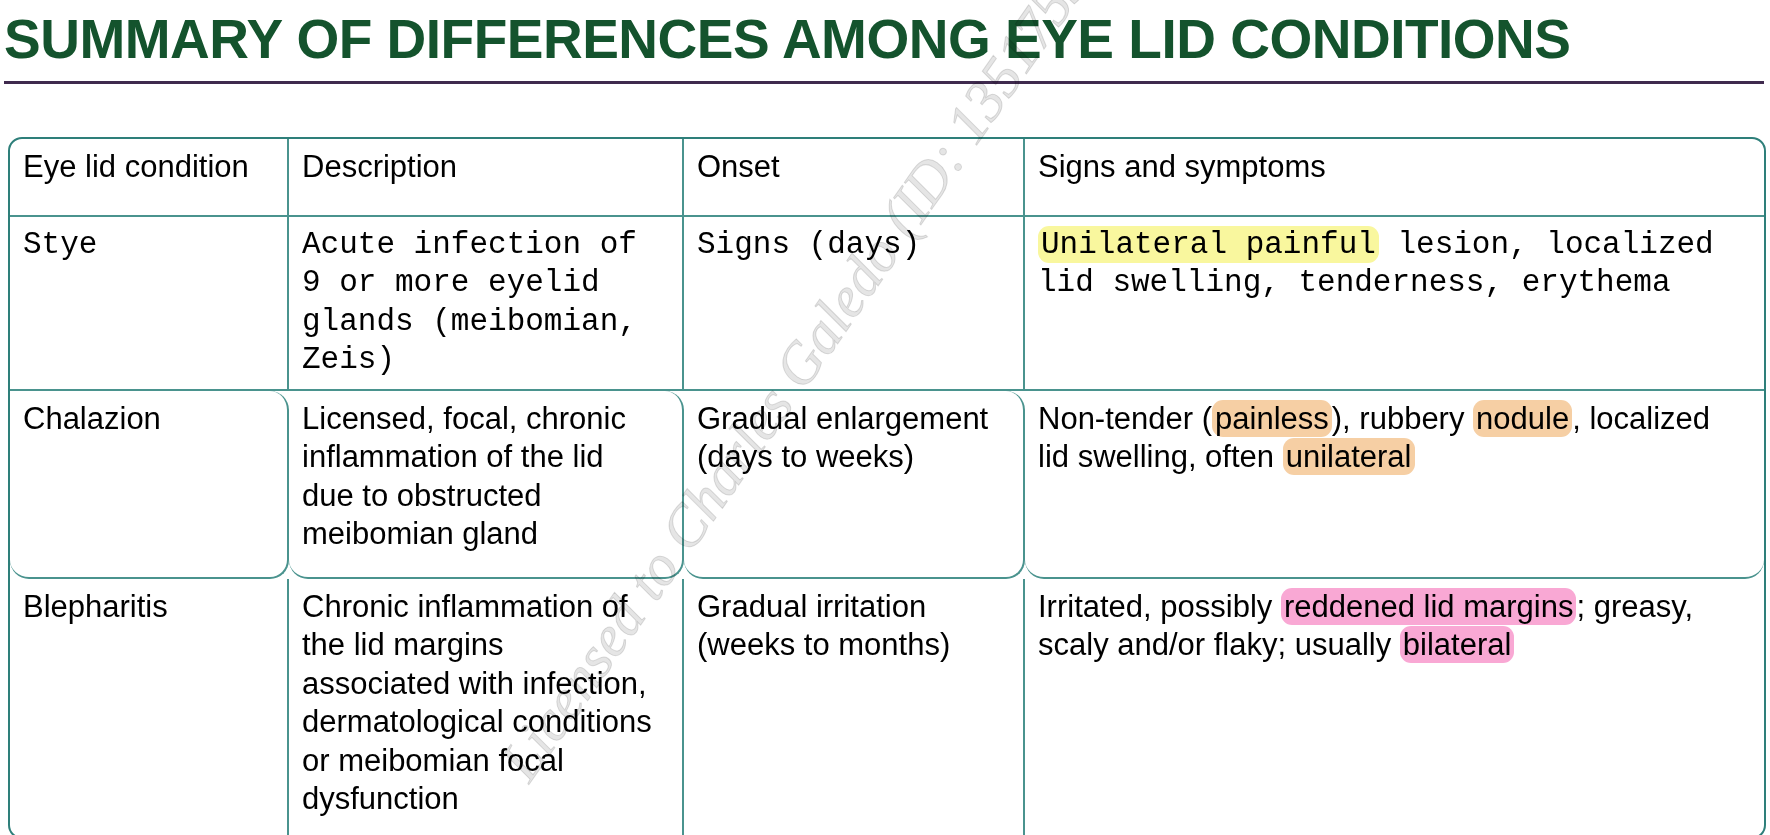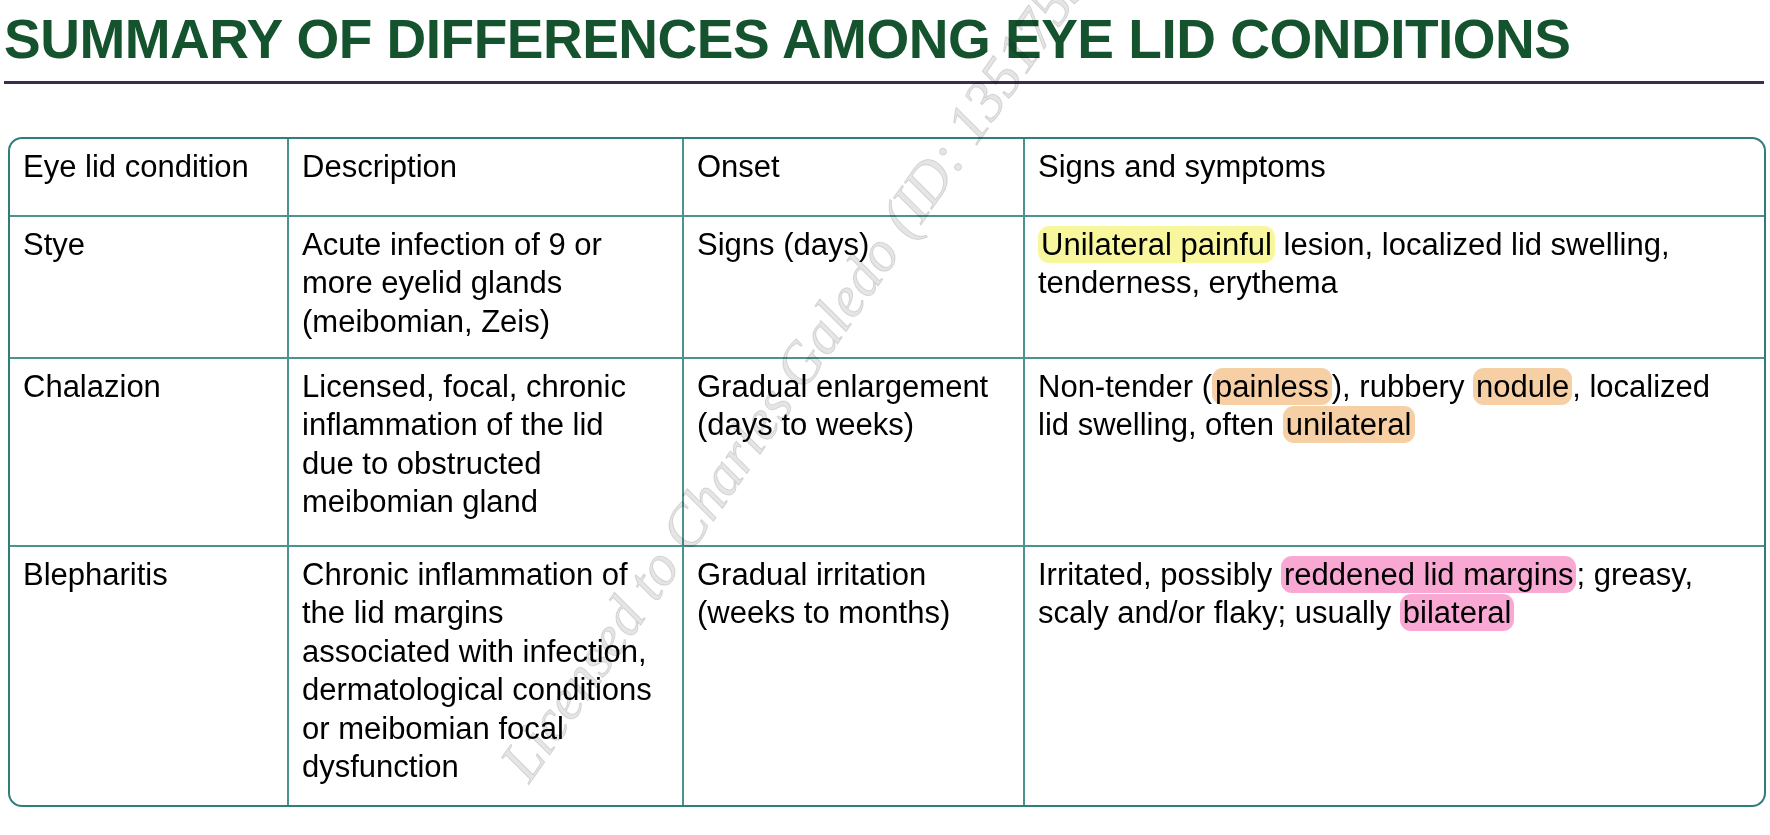--- a/index.html
+++ b/index.html
@@ -95,22 +95,22 @@
 
   td.cond {
     vertical-align: middle;
   }
   
   col.c0 { width: 279px; }
   col.c1 { width: 395px; }
   col.c2 { width: 341px; }
   col.c3 { width: 739px; }
 
-  tr.r0 td { height: 122px; }
-  tr.r1 td { height: 168px; }
+  tr.r0 td { height: 122px; font-family: Liberation Mono, monospace; }
+  tr.r1 td { height: 168px; border-radius: 19px; }
   tr.r2 td { height: 240px; }
 
   
   .hl {
     border-radius: 11px;
     padding: 1px 3px;
     box-decoration-break: clone;
     -webkit-box-decoration-break: clone;
   }
   .hl-yellow { background: #f9f79e; }

